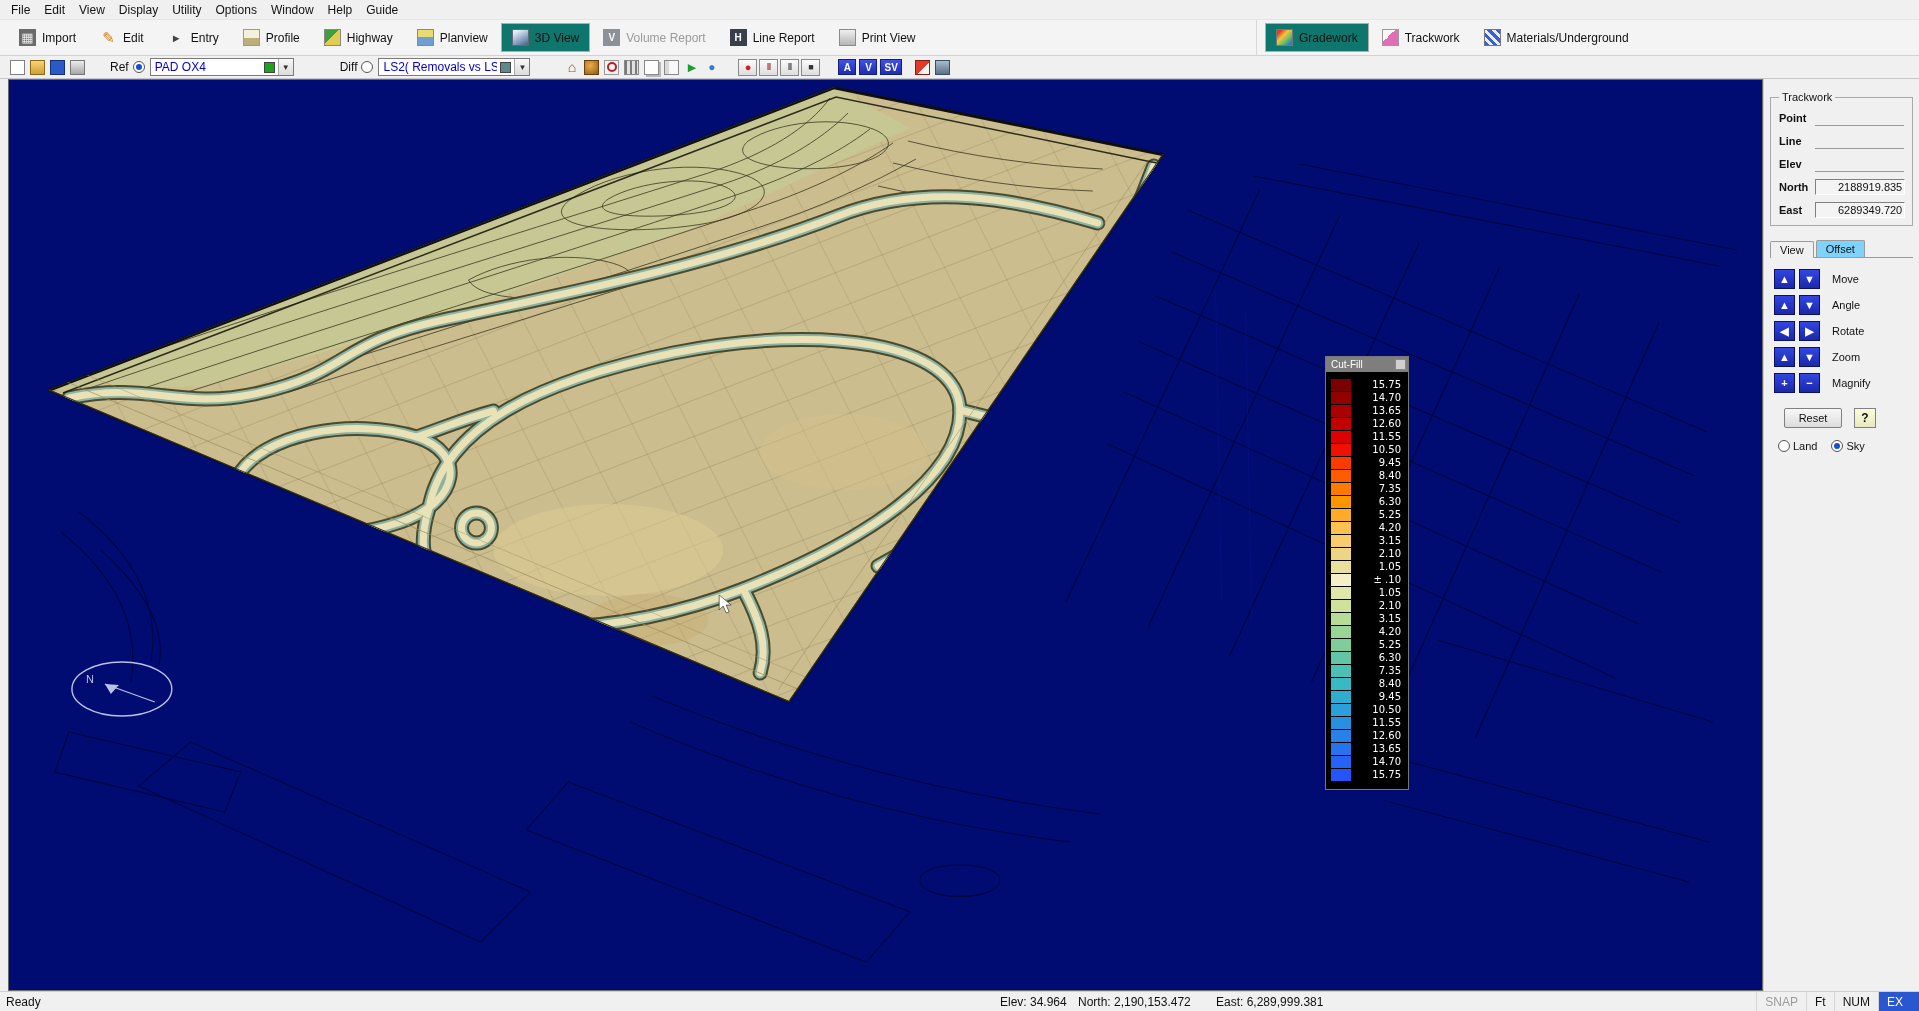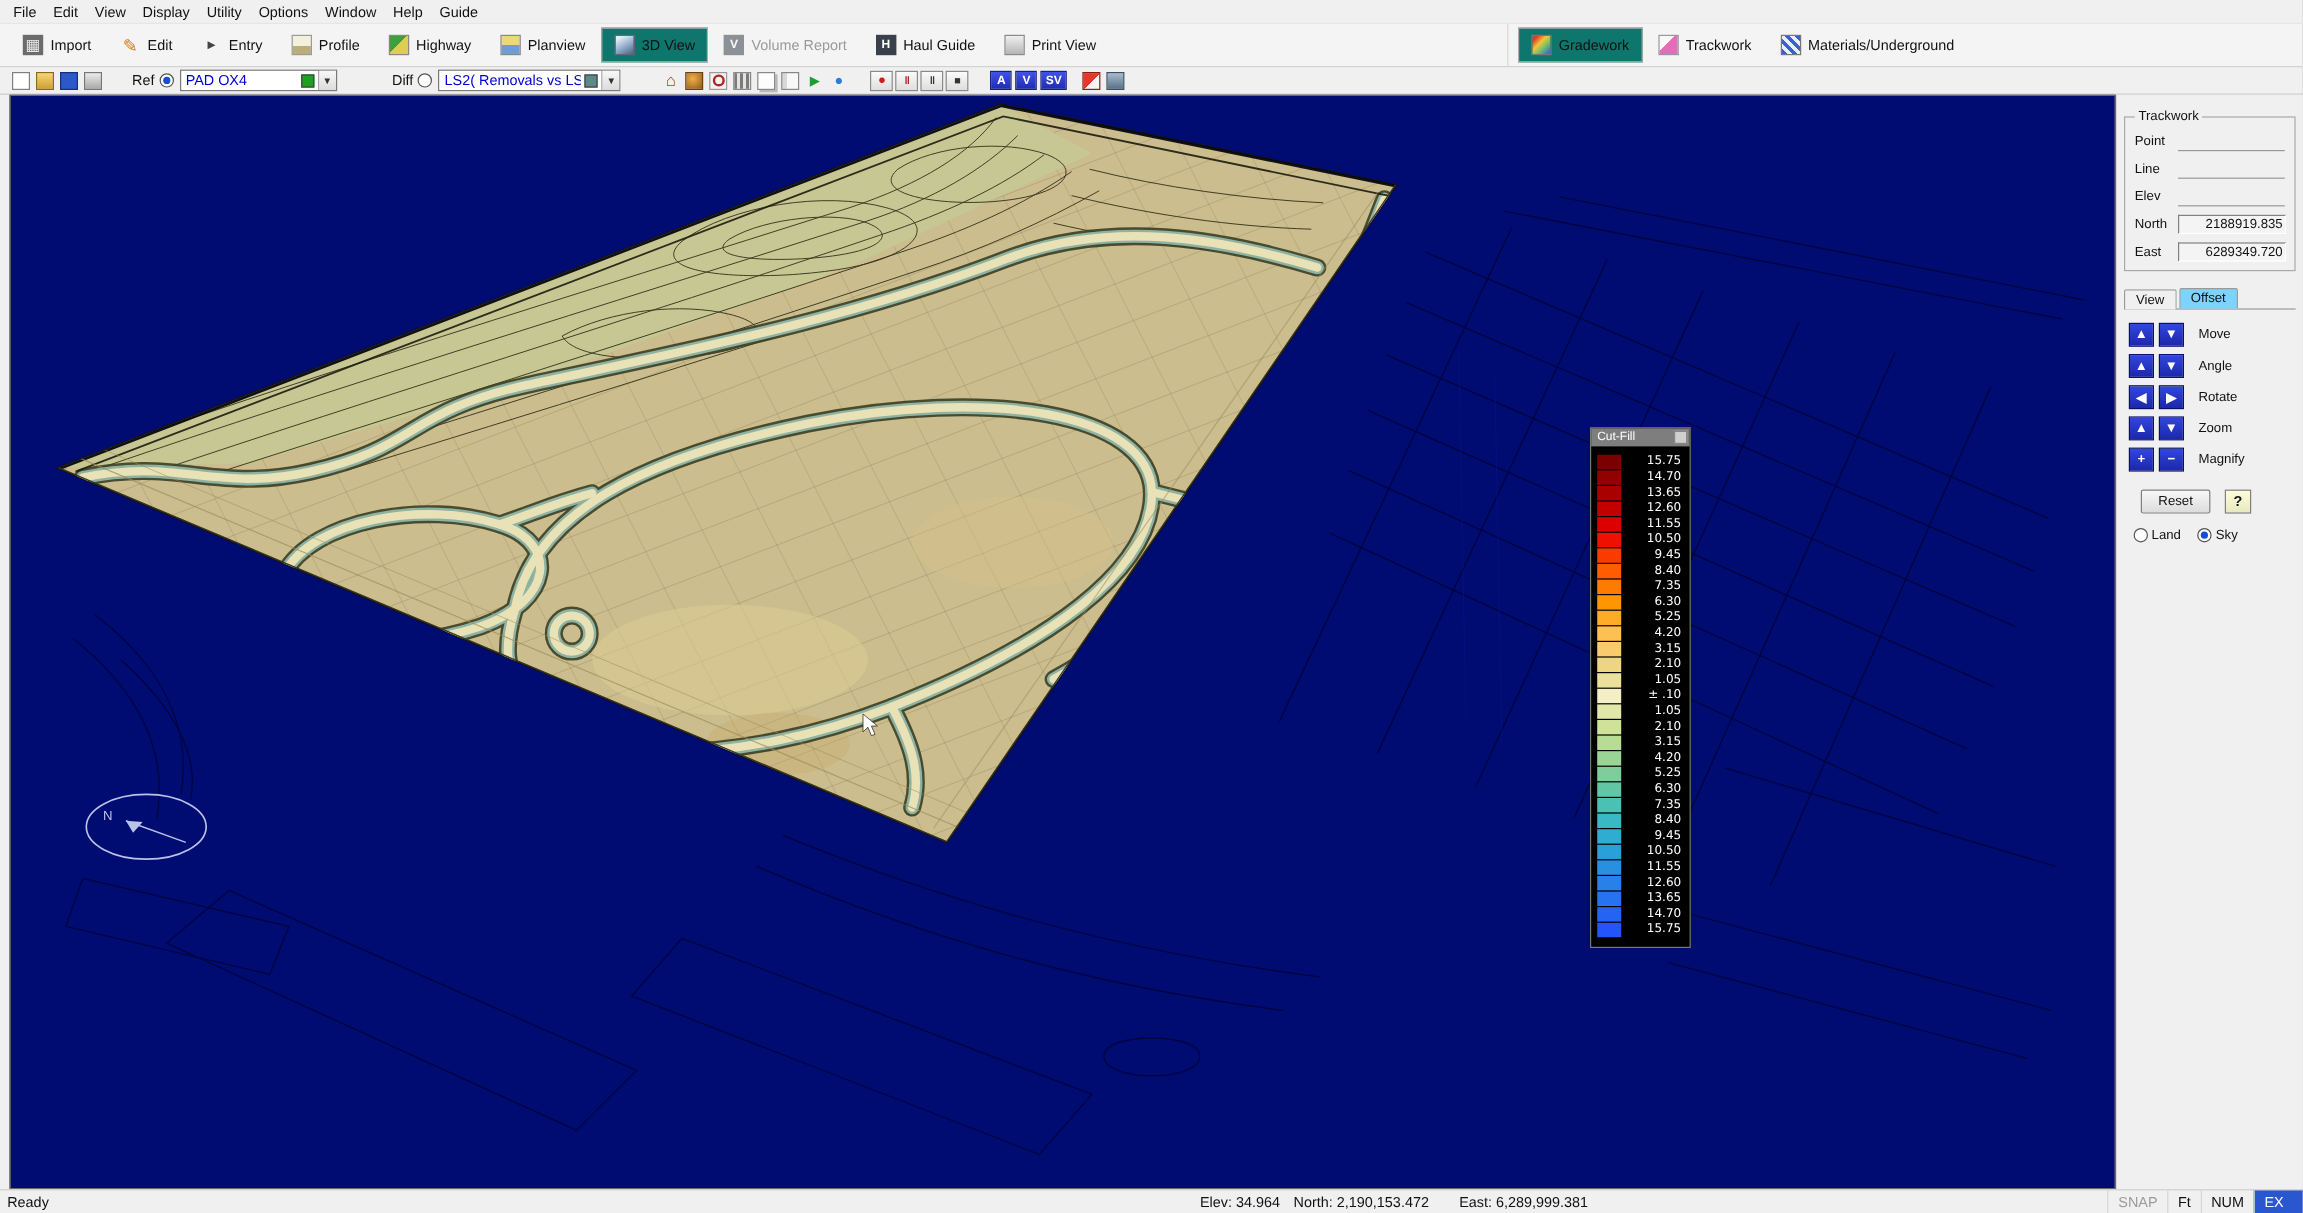--- a/index.html
+++ b/index.html
@@ -57,21 +57,21 @@
   .record-icon{color:#d41a1a;font-size:11px}
   .pause-icon{color:#a02020;font-weight:bold}
   .frame-icon{color:#333;font-weight:bold}
   .stop-icon{color:#333;font-size:9px}
   .av-btn { min-width:18px; height:16px; padding:0 3px; border:1px solid #14207a; background:linear-gradient(#4053e8,#1f2cae); color:#fff; font-weight:bold; font-size:10px; display:inline-flex; align-items:center; justify-content:center; margin-right:3px; }
   .ref-label { margin:0 4px 0 14px; white-space:nowrap; }
   .ref-label.diff { margin-left:46px; }
   .radio { width:12px; height:12px; border:1px solid #555; border-radius:50%; background:#fff; display:inline-flex; align-items:center; justify-content:center; margin-right:5px; flex:0 0 auto; }
   .radio.checked::after { content:""; width:6px; height:6px; border-radius:50%; background:#1550d2; }
   .combo { height:18px; background:#fff; border:1px solid #7a7a7a; display:flex; align-items:center; font-size:12px; color:#0000d0; padding-left:4px; }
-  .combo-ref { width:131px; }
+  .combo-ref { width:144px; }
   .combo-diff { width:152px; }
   .combo-text { flex:1; overflow:hidden; white-space:nowrap; }
   .swatch { width:11px; height:11px; border:1px solid #444; margin-left:3px; flex:0 0 auto; }
   .dd { width:15px; height:100%; border-left:1px solid #aaa; background:linear-gradient(#f8f8f8,#dcdcdc); display:flex; align-items:center; justify-content:center; color:#333; font-size:8px; margin-left:3px; flex:0 0 auto; }
   [data-name="tool-buttons"]{ margin-left:34px; }
   [data-name="media-buttons"]{ margin-left:14px; }
   [data-name="av-buttons"]{ margin-left:16px; }
   [data-name="misc-buttons"]{ margin-left:10px; }
   [data-name="file-buttons"]{ margin-right:6px; }
 
@@ -91,21 +91,21 @@
   .legend-label { flex:1; text-align:right; color:#fff; font-size:10px; font-family:"DejaVu Sans",sans-serif; }
 
   
   .panel { width:156px; background:#f0f0f0; border-left:1px solid #d0d0d0; padding-top:4px; }
   .cut-box { margin:2px 4px 0 4px; background:#fff; border:1px solid #999; height:56px; }
   .cut-box svg { display:block; }
   .cut-label { text-align:center; font-weight:bold; font-size:12px; margin-top:1px; }
   .group { position:relative; border:1px solid #a8a8a8; margin:14px 6px 0 6px; padding:8px 8px 4px 8px; }
   .group-title { position:absolute; top:-7px; left:8px; background:#f0f0f0; padding:0 3px; font-size:11px; }
   .sel-row { display:flex; align-items:center; height:23px; font-size:11px; }
-  .sel-label { width:36px; flex:0 0 auto; }
+  .sel-label { width:36px; flex:0 0 auto;font-weight:bold; }
   .sel-value { flex:1; text-align:right; font-size:11px; height:16px; line-height:15px; padding-right:2px;padding-left:22px; }
   .sel-value.underline { border-bottom:1px solid #999; }
   .sel-value.boxed { border:1px solid #808080; border-right-color:#fff; border-bottom-color:#fff; background:#f4f4f4; }
   .tabs { display:flex; margin:14px 6px 0 6px; }
   .tab { padding:2px 9px; font-size:11px; border:1px solid #9a9a9a; border-bottom:none; background:#7dd3fc; margin-right:2px; border-radius:2px 2px 0 0; position:relative; }
   .tab.active { background:#f0f0f0; top:1px; }
   .tabpage { border-top:1px solid #9a9a9a; margin:0 6px; padding:8px 0 0 4px; }
   .ctl-row { display:flex; align-items:center; height:26px; }
   .nav-btn { width:21px; height:20px; margin-right:4px; background:linear-gradient(#3246e2,#1b28a8); border:1px solid #0b1166; color:#fff; font-size:11px; display:inline-flex; align-items:center; justify-content:center; font-weight:bold; flex:0 0 auto; }
   .ctl-label { margin-left:8px; font-size:11px; }
@@ -172,21 +172,21 @@
       <div class="tb-btn active" data-name="3d-view-button">
         <span class="tb-icon view3d-icon" data-name="view3d-icon"></span>
         <span class="tb-label" data-name="3d-view-label">3D View</span>
       </div>
       <div class="tb-btn disabled" data-name="volume-report-button">
         <span class="tb-icon volume-report-icon" data-name="volume-report-icon">V</span>
         <span class="tb-label" data-name="volume-report-label">Volume Report</span>
       </div>
       <div class="tb-btn" data-name="haul-report-button">
         <span class="tb-icon haul-report-icon" data-name="haul-report-icon">H</span>
-        <span class="tb-label" data-name="haul-report-label">Haul Guide</span>
+        <span class="tb-label" data-name="haul-report-label">Line Report</span>
       </div>
       <div class="tb-btn" data-name="print-view-button">
         <span class="tb-icon print-view-icon" data-name="print-view-icon"></span>
         <span class="tb-label" data-name="print-view-label">Print View</span>
       </div>
     </div>
   <div class="toolbar-right" data-name="toolbar-right">
       <div class="tb-btn active" data-name="gradework-button">
         <span class="tb-icon gradework-icon" data-name="gradework-icon"></span>
         <span class="tb-label" data-name="gradework-label">Gradework</span>

